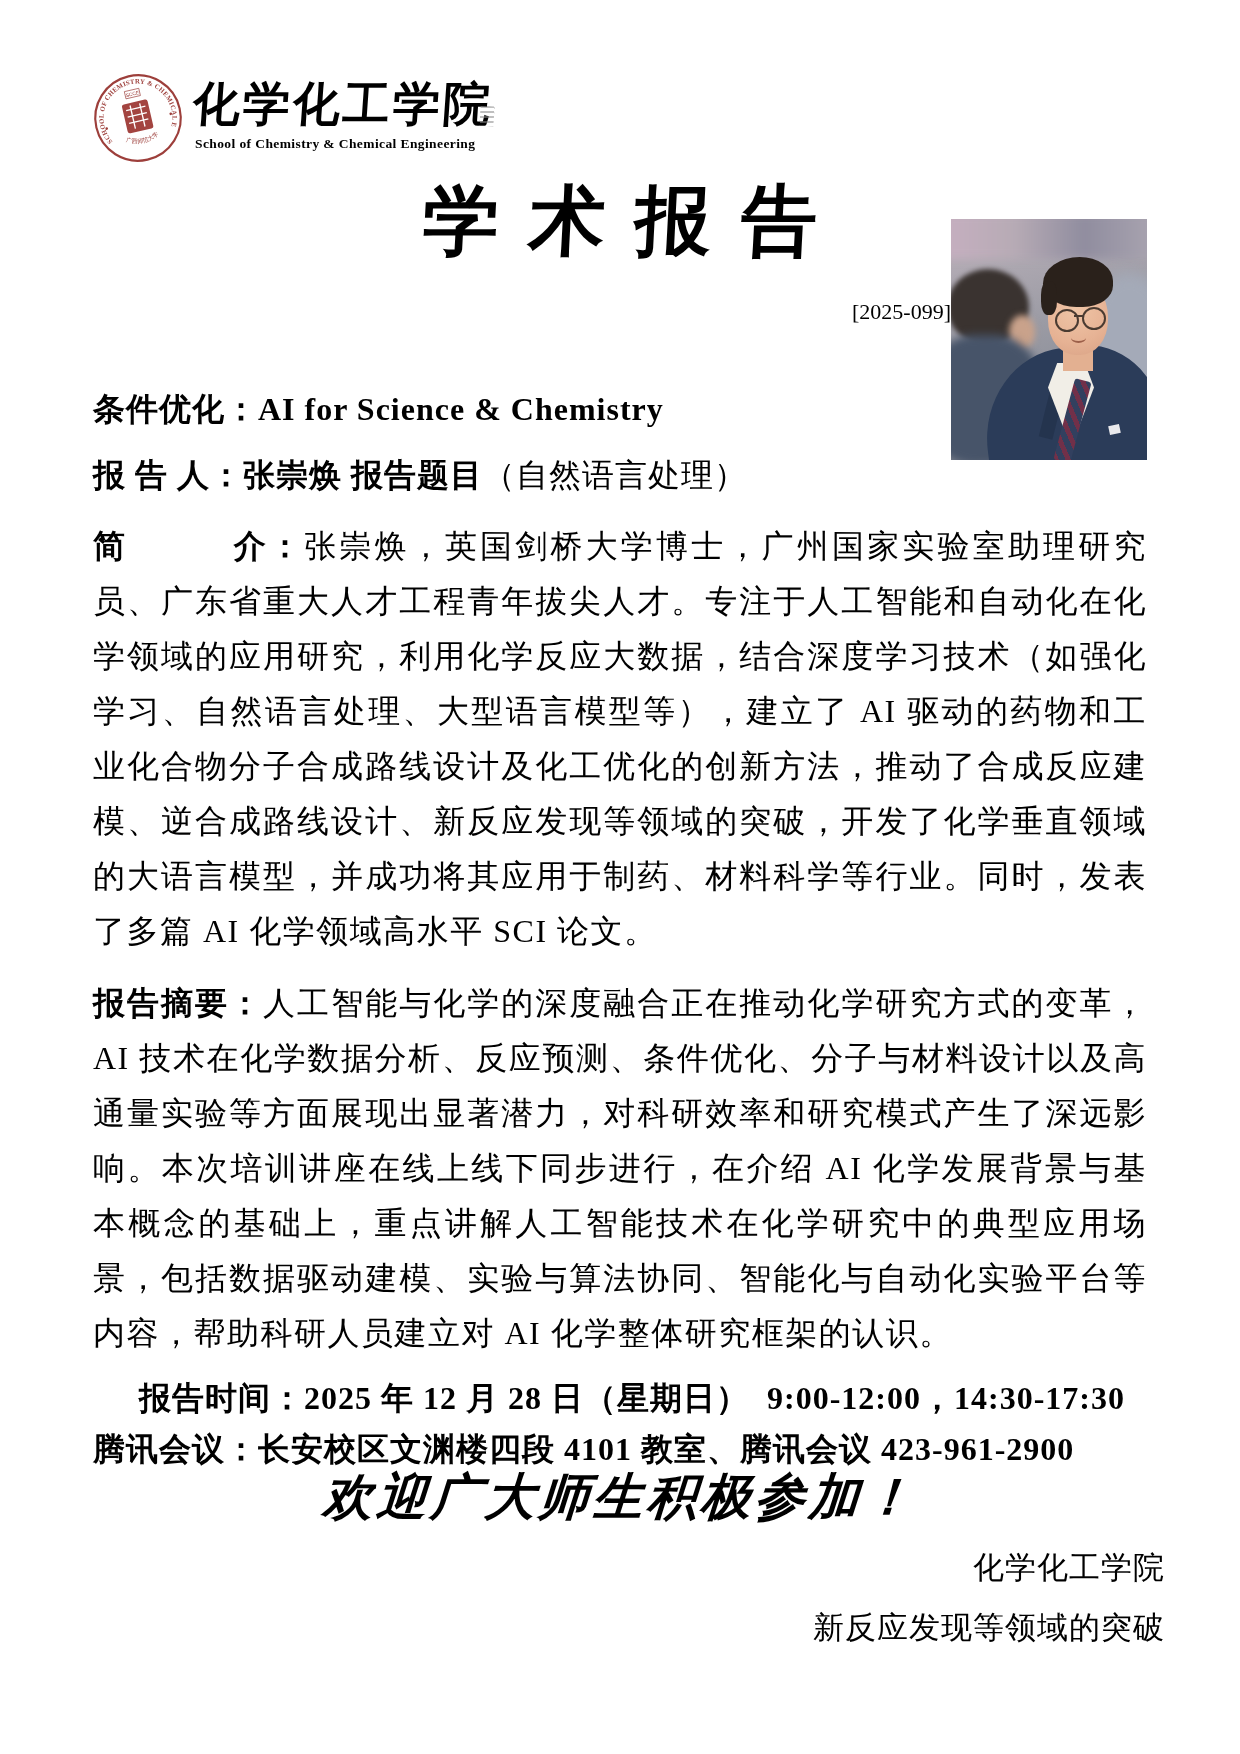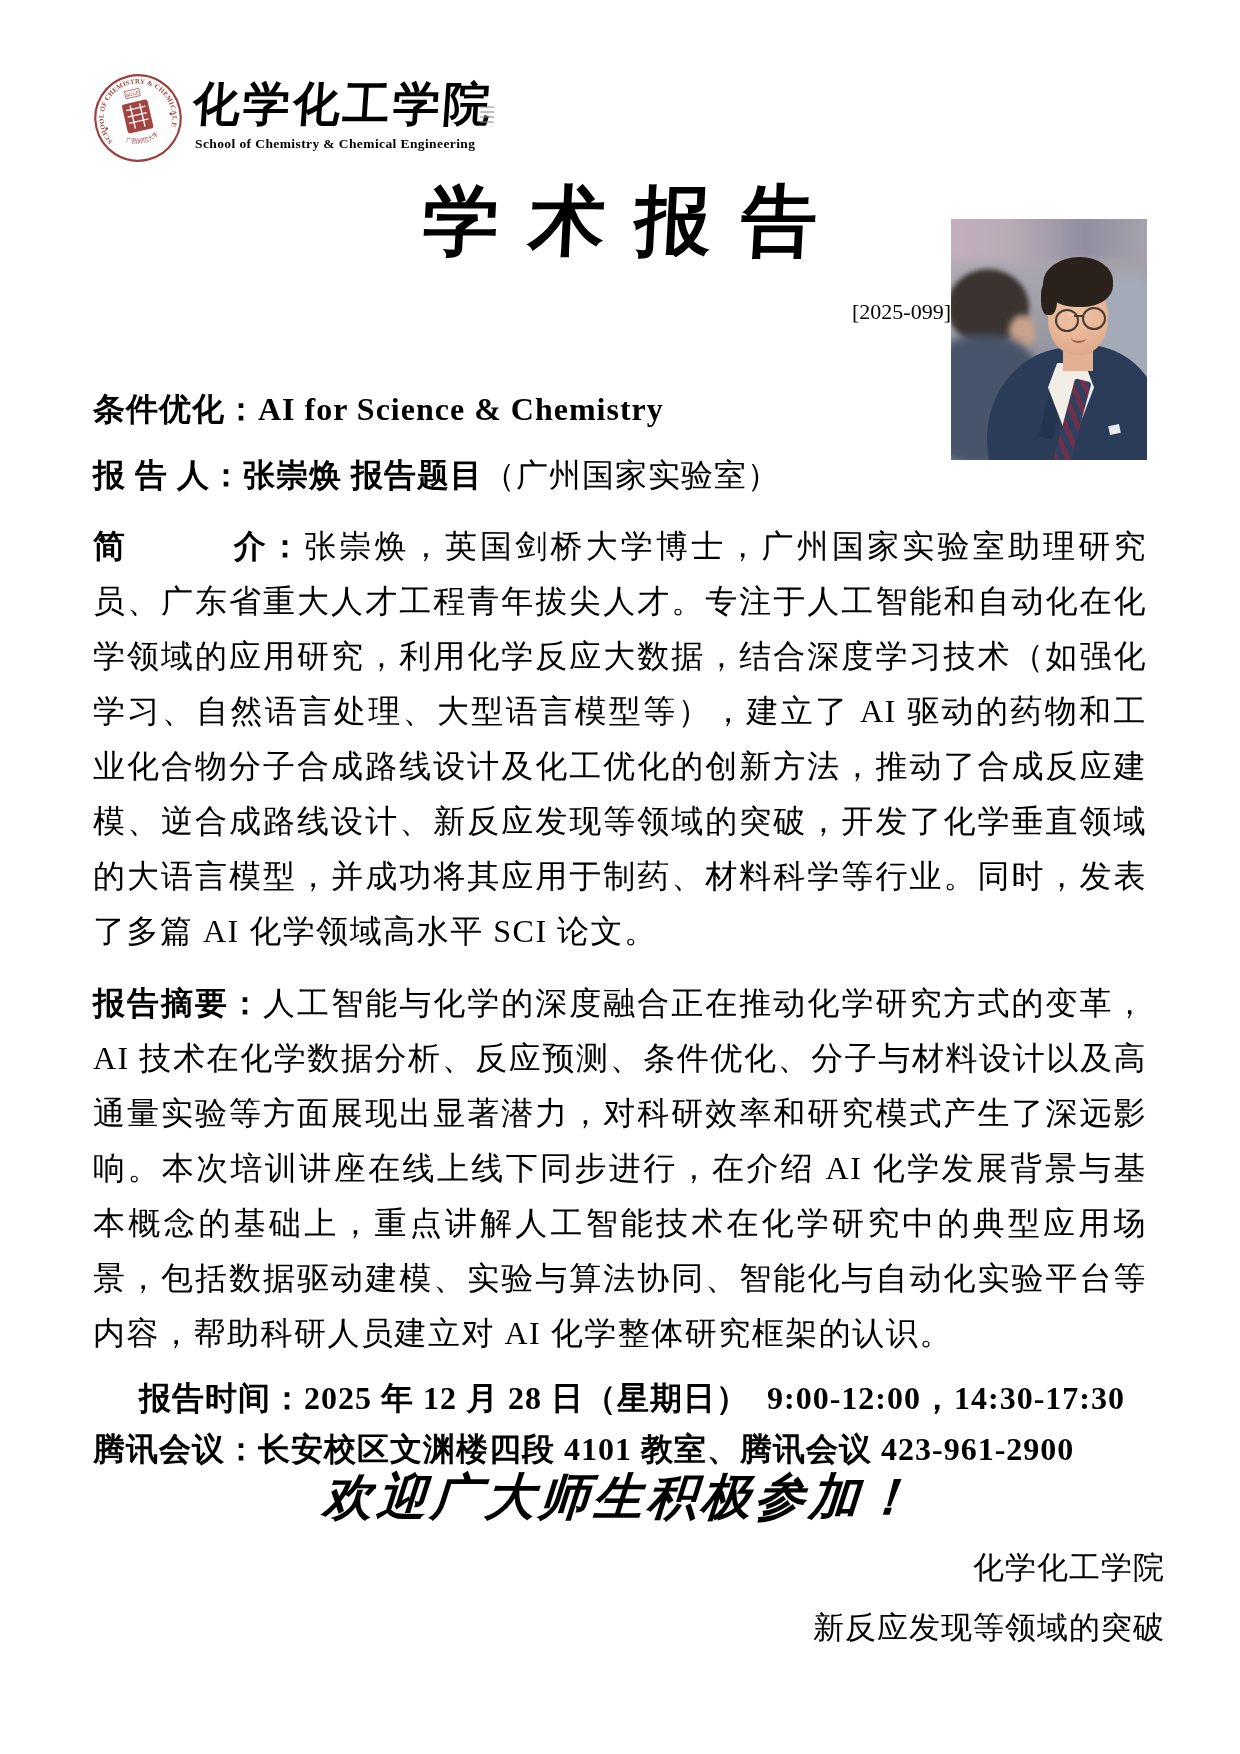--- a/index.html
+++ b/index.html
@@ -147,21 +147,21 @@
     <div class="ph-glass2"></div>
     <div class="ph-bridge"></div>
     <div class="ph-smile"></div>
     <div class="ph-pocket"></div>
   </div>
 
   <div class="abs bulletin">[2025-099]</div>
 
   <p class="abs line t-title"><b>条件优化：</b><b>AI for Science &amp; Chemistry</b></p>
 
-  <p class="abs line t-speaker"><b>报 告 人：</b><b>张崇焕 报告题目</b><span>（广州国家实验室）</span></p>
+  <p class="abs line t-speaker"><b>报 告 人：</b><b>张崇焕 报告题目</b><span>（自然语言处理）</span></p>
 
   <p class="abs para bio"><b>简　　　介：</b><span>张崇焕，英国剑桥大学博士，广州国家实验室助理研究员、广东省重大人才工程青年拔尖人才。专注于人工智能和自动化在化学领域的应用研究，利用化学反应大数据，结合深度学习技术（如强化学习、自然语言处理、大型语言模型等），建立了 AI 驱动的药物和工业化合物分子合成路线设计及化工优化的创新方法，推动了合成反应建模、逆合成路线设计、新反应发现等领域的突破，开发了化学垂直领域的大语言模型，并成功将其应用于制药、材料科学等行业。同时，发表了多篇 AI 化学领域高水平 SCI 论文。</span></p>
 
   <p class="abs para abstract"><b>报告摘要：</b><span>人工智能与化学的深度融合正在推动化学研究方式的变革，AI 技术在化学数据分析、反应预测、条件优化、分子与材料设计以及高通量实验等方面展现出显著潜力，对科研效率和研究模式产生了深远影响。本次培训讲座在线上线下同步进行，在介绍 AI 化学发展背景与基本概念的基础上，重点讲解人工智能技术在化学研究中的典型应用场景，包括数据驱动建模、实验与算法协同、智能化与自动化实验平台等内容，帮助科研人员建立对 AI 化学整体研究框架的认识。</span></p>
 
   <p class="abs line t-time"><b>报告时间：</b><b>2025 年 12 月 28 日（星期日）  9:00-12:00，14:30-17:30</b></p>
 
   <p class="abs line t-venue"><b>腾讯会议：</b><b>长安校区文渊楼四段 4101 教室、腾讯会议 423-961-2900</b></p>
 
   <div class="abs closing">欢迎广大师生积极参加！</div>

